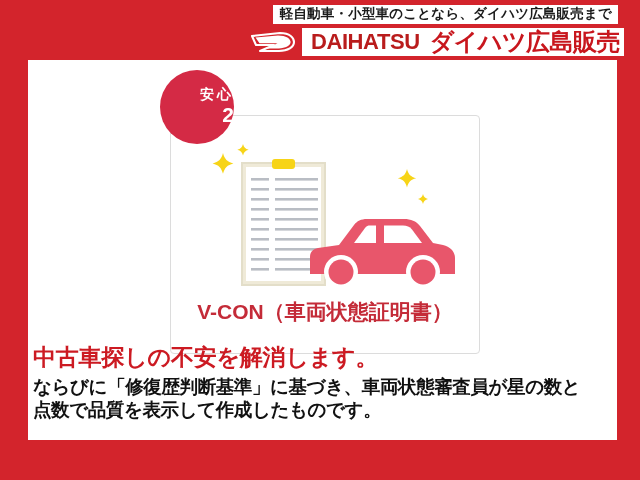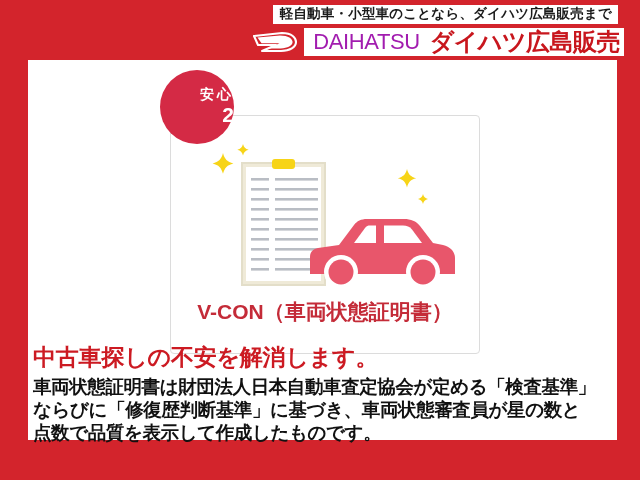--- a/index.html
+++ b/index.html
@@ -59,22 +59,22 @@
     height: 28px;
     background: #d3242c;
     display: flex;
     align-items: center;
     justify-content: center;
     flex: 0 0 auto;
   }
   .logo-emblem svg { display: block; }
   .logo-word {
     font-size: 22px;
-    font-weight: normal;
-    color: #a21caf;
+    font-weight: bold;
+    color: #b91c1c;
     letter-spacing: -0.4px;
     padding: 0 10px 0 9px;
     line-height: 1;
     white-space: nowrap;
   }
   .logo-jp {
     font-size: 24px;
     font-weight: bold;
     color: #c8161d;
     letter-spacing: -0.5px;
@@ -284,19 +284,18 @@
   </div>
 
   <div class="badge">
     <span class="badge-top">安心</span>
     <span class="badge-num">2</span>
   </div>
 
   <div class="copy">
     <div class="copy-head">中古車探しの不安を解消します。</div>
     <div class="copy-body">
-      <div>車両状態証明書は財団法人日本自動車査定協会が定める「検査基準」</div>
       <div>ならびに「修復歴判断基準」に基づき、車両状態審査員が星の数と</div>
       <div>点数で品質を表示して作成したものです。</div>
     </div>
   </div>
 
 </div>
 
 </body></html>

